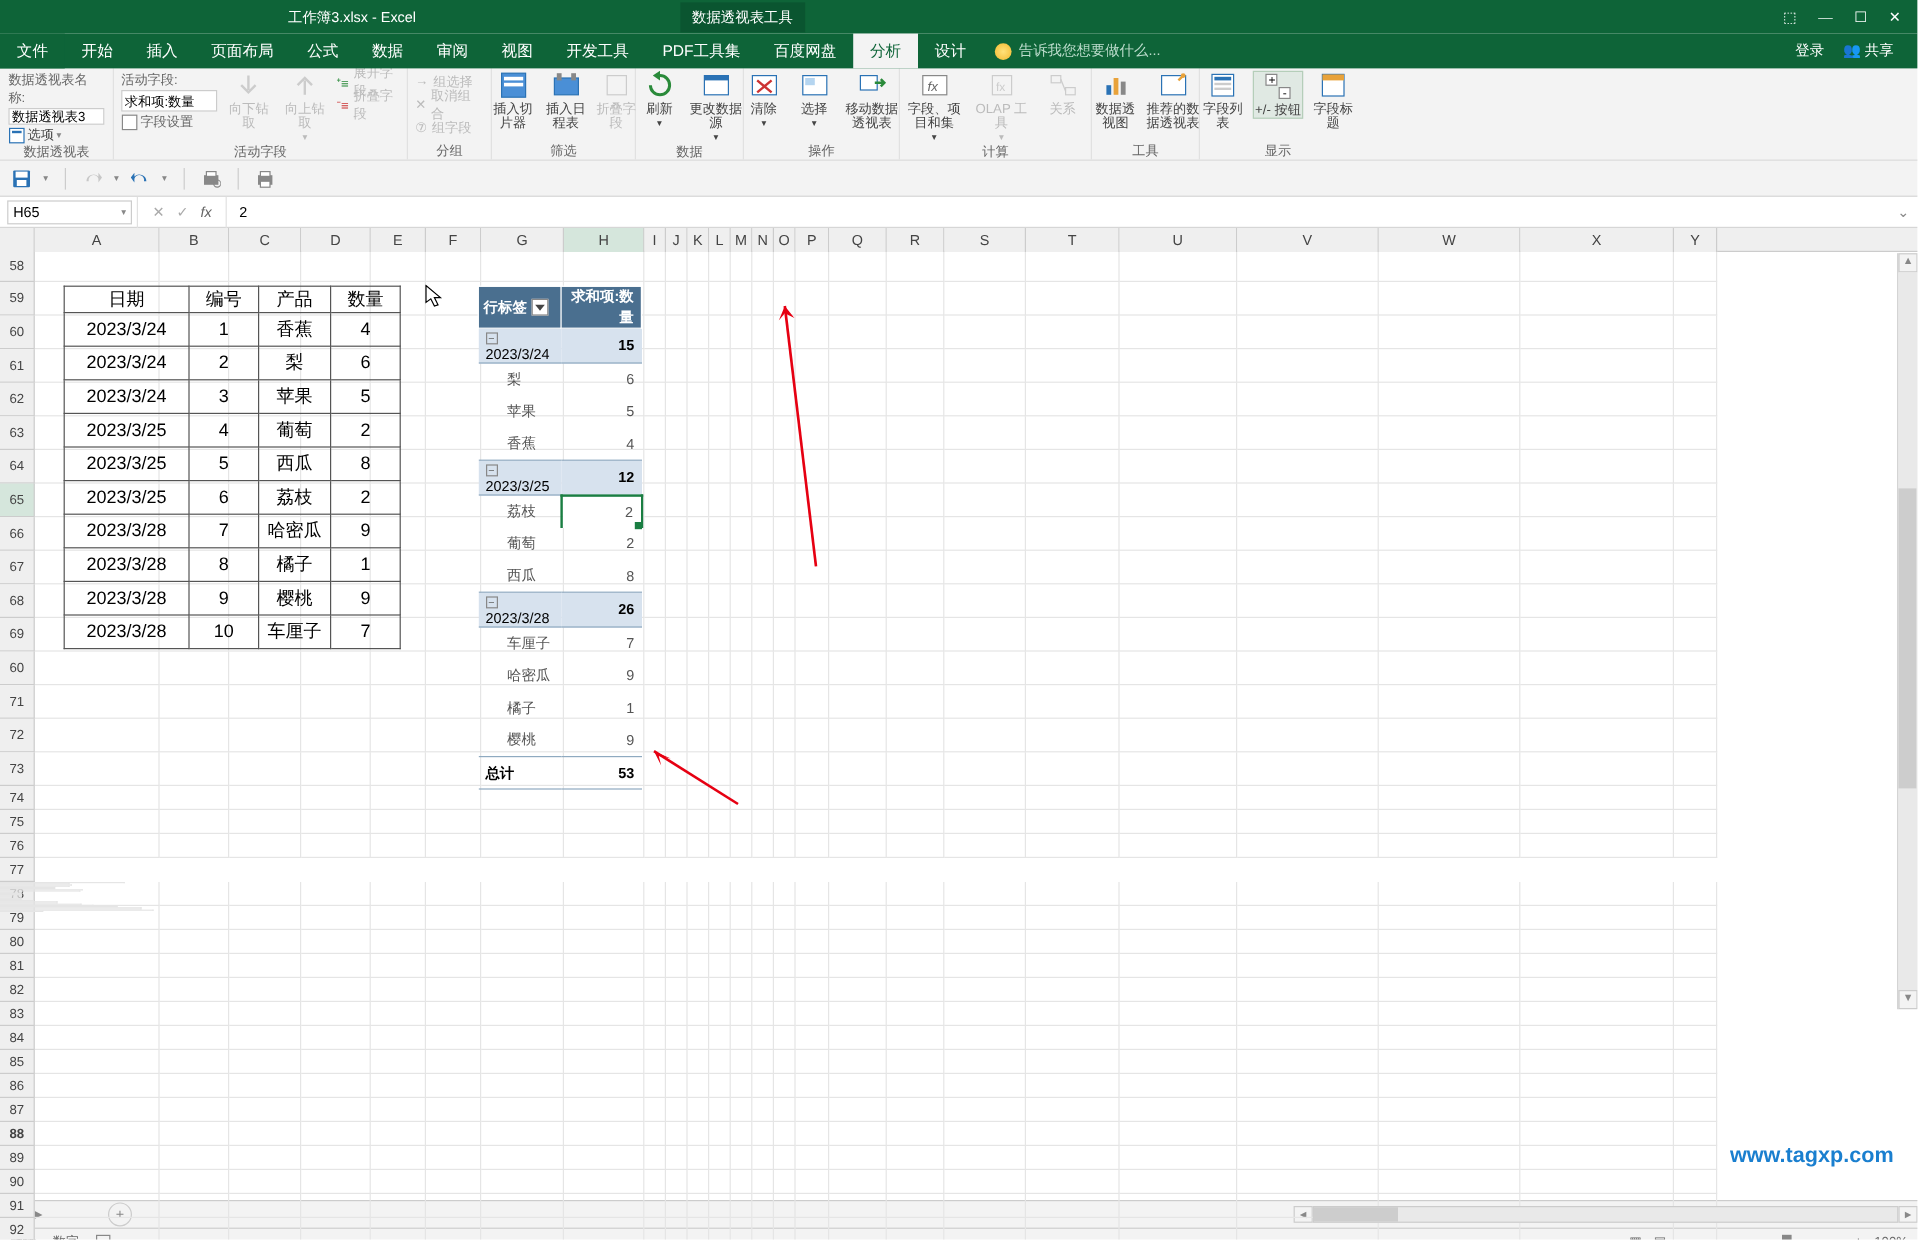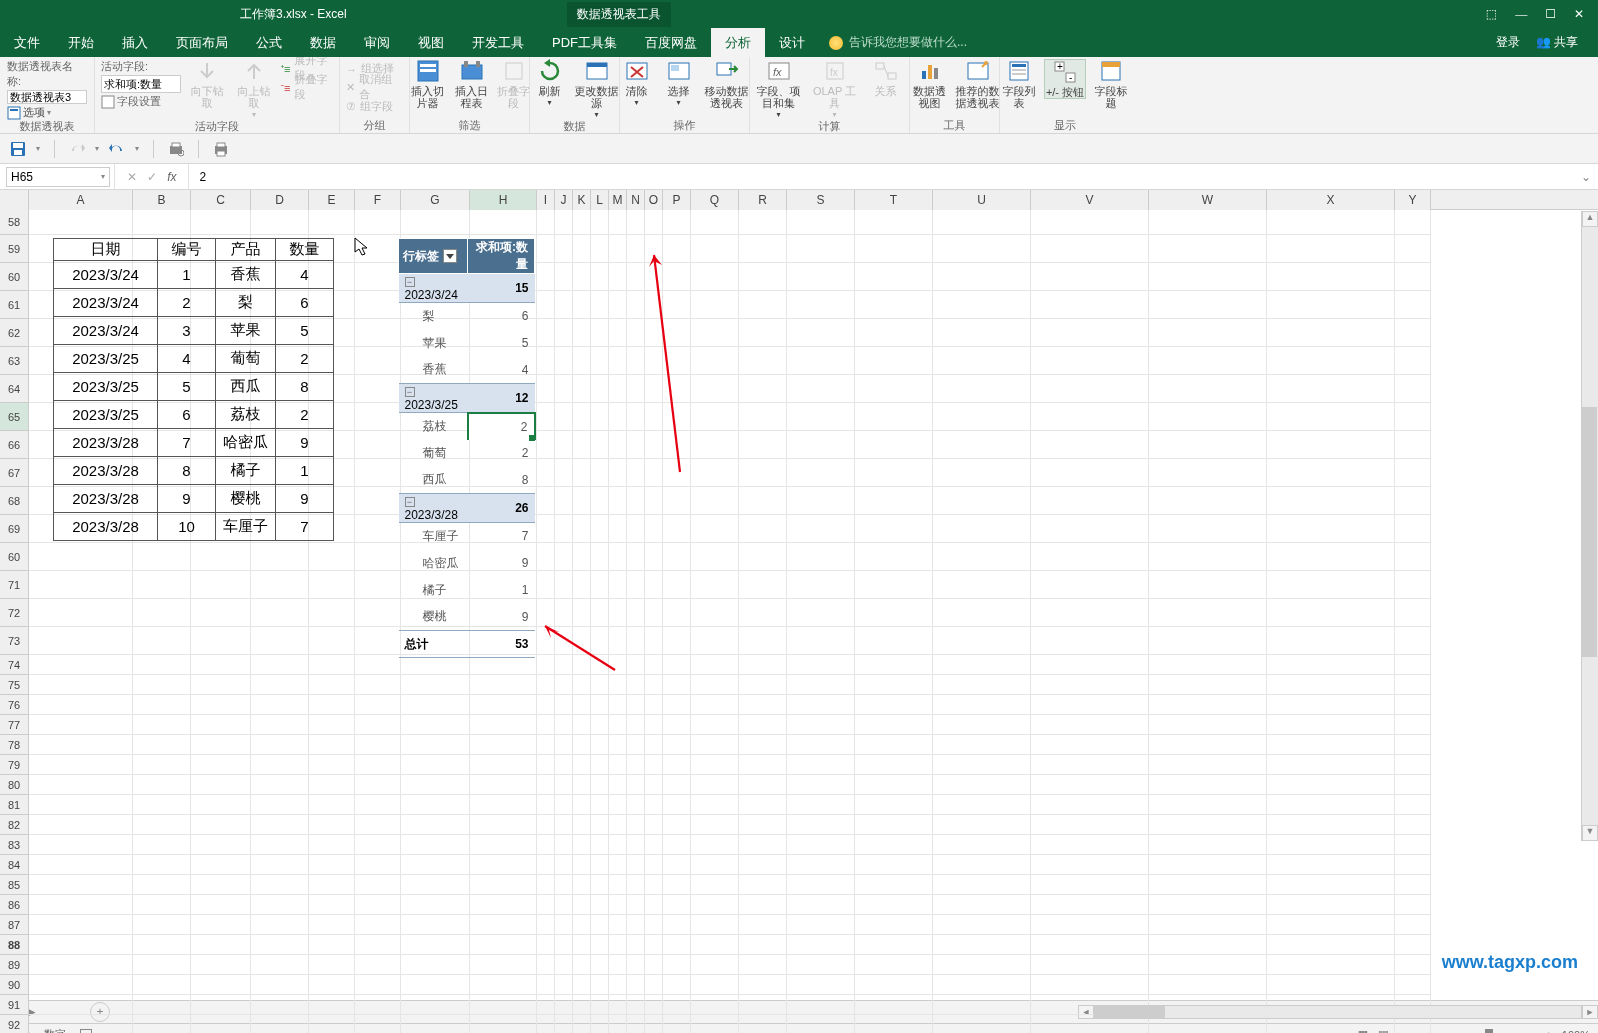--- a/index.html
+++ b/index.html
@@ -991,21 +991,21 @@
         <div class="cell" style="width: 48px; height: 20px; line-height: 20px;"></div>
         <div class="cell" style="width: 48px; height: 20px; line-height: 20px;"></div>
         <div class="cell" style="width: 68px; height: 20px; line-height: 20px;"></div>
         <div class="cell" style="width: 78px; height: 20px; line-height: 20px;"></div>
         <div class="cell" style="width: 98px; height: 20px; line-height: 20px;"></div>
         <div class="cell" style="width: 118px; height: 20px; line-height: 20px;"></div>
         <div class="cell" style="width: 118px; height: 20px; line-height: 20px;"></div>
         <div class="cell" style="width: 128px; height: 20px; line-height: 20px;"></div>
         <div class="cell" style="width: 36px; height: 20px; line-height: 20px;"></div>
       </div>
-      <div class="grow" style="height: 20px;">
+      <div class="grow" style="height: 20px; flex-direction: column;">
         <div class="rowhdr" style="height: 20px; line-height: 20px;">77</div>
         <div class="cell" style="width: 104px; height: 20px; line-height: 20px;"></div>
         <div class="cell" style="width: 58px; height: 20px; line-height: 20px;"></div>
         <div class="cell" style="width: 60px; height: 20px; line-height: 20px;"></div>
         <div class="cell" style="width: 58px; height: 20px; line-height: 20px;"></div>
         <div class="cell" style="width: 46px; height: 20px; line-height: 20px;"></div>
         <div class="cell" style="width: 46px; height: 20px; line-height: 20px;"></div>
         <div class="cell" style="width: 69px; height: 20px; line-height: 20px;"></div>
         <div class="cell" style="width: 67px; height: 20px; line-height: 20px;"></div>
         <div class="cell" style="width: 18px; height: 20px; line-height: 20px;"></div>

